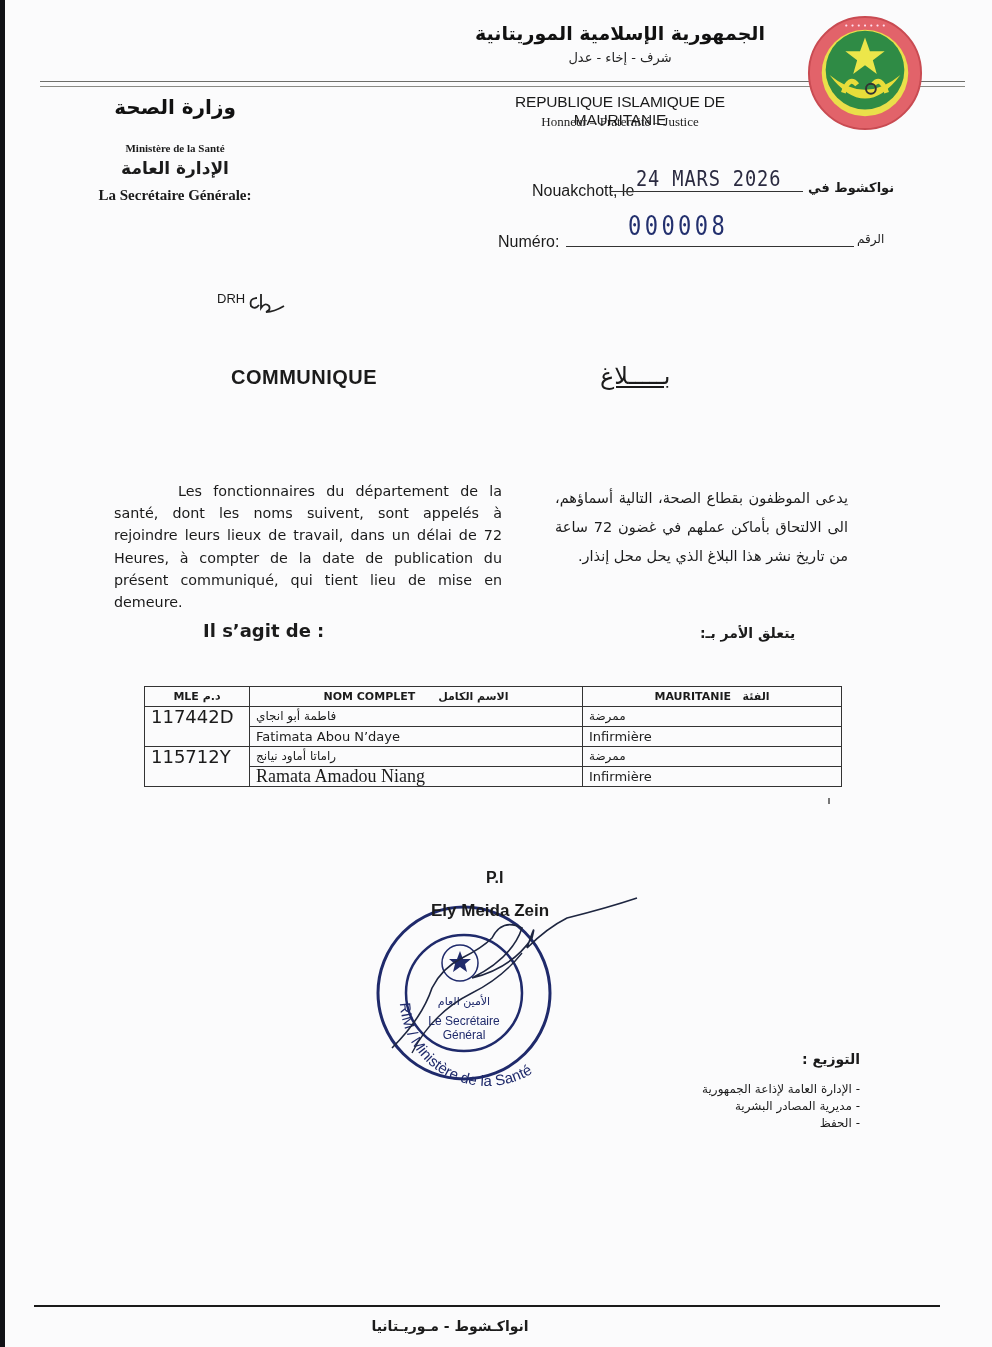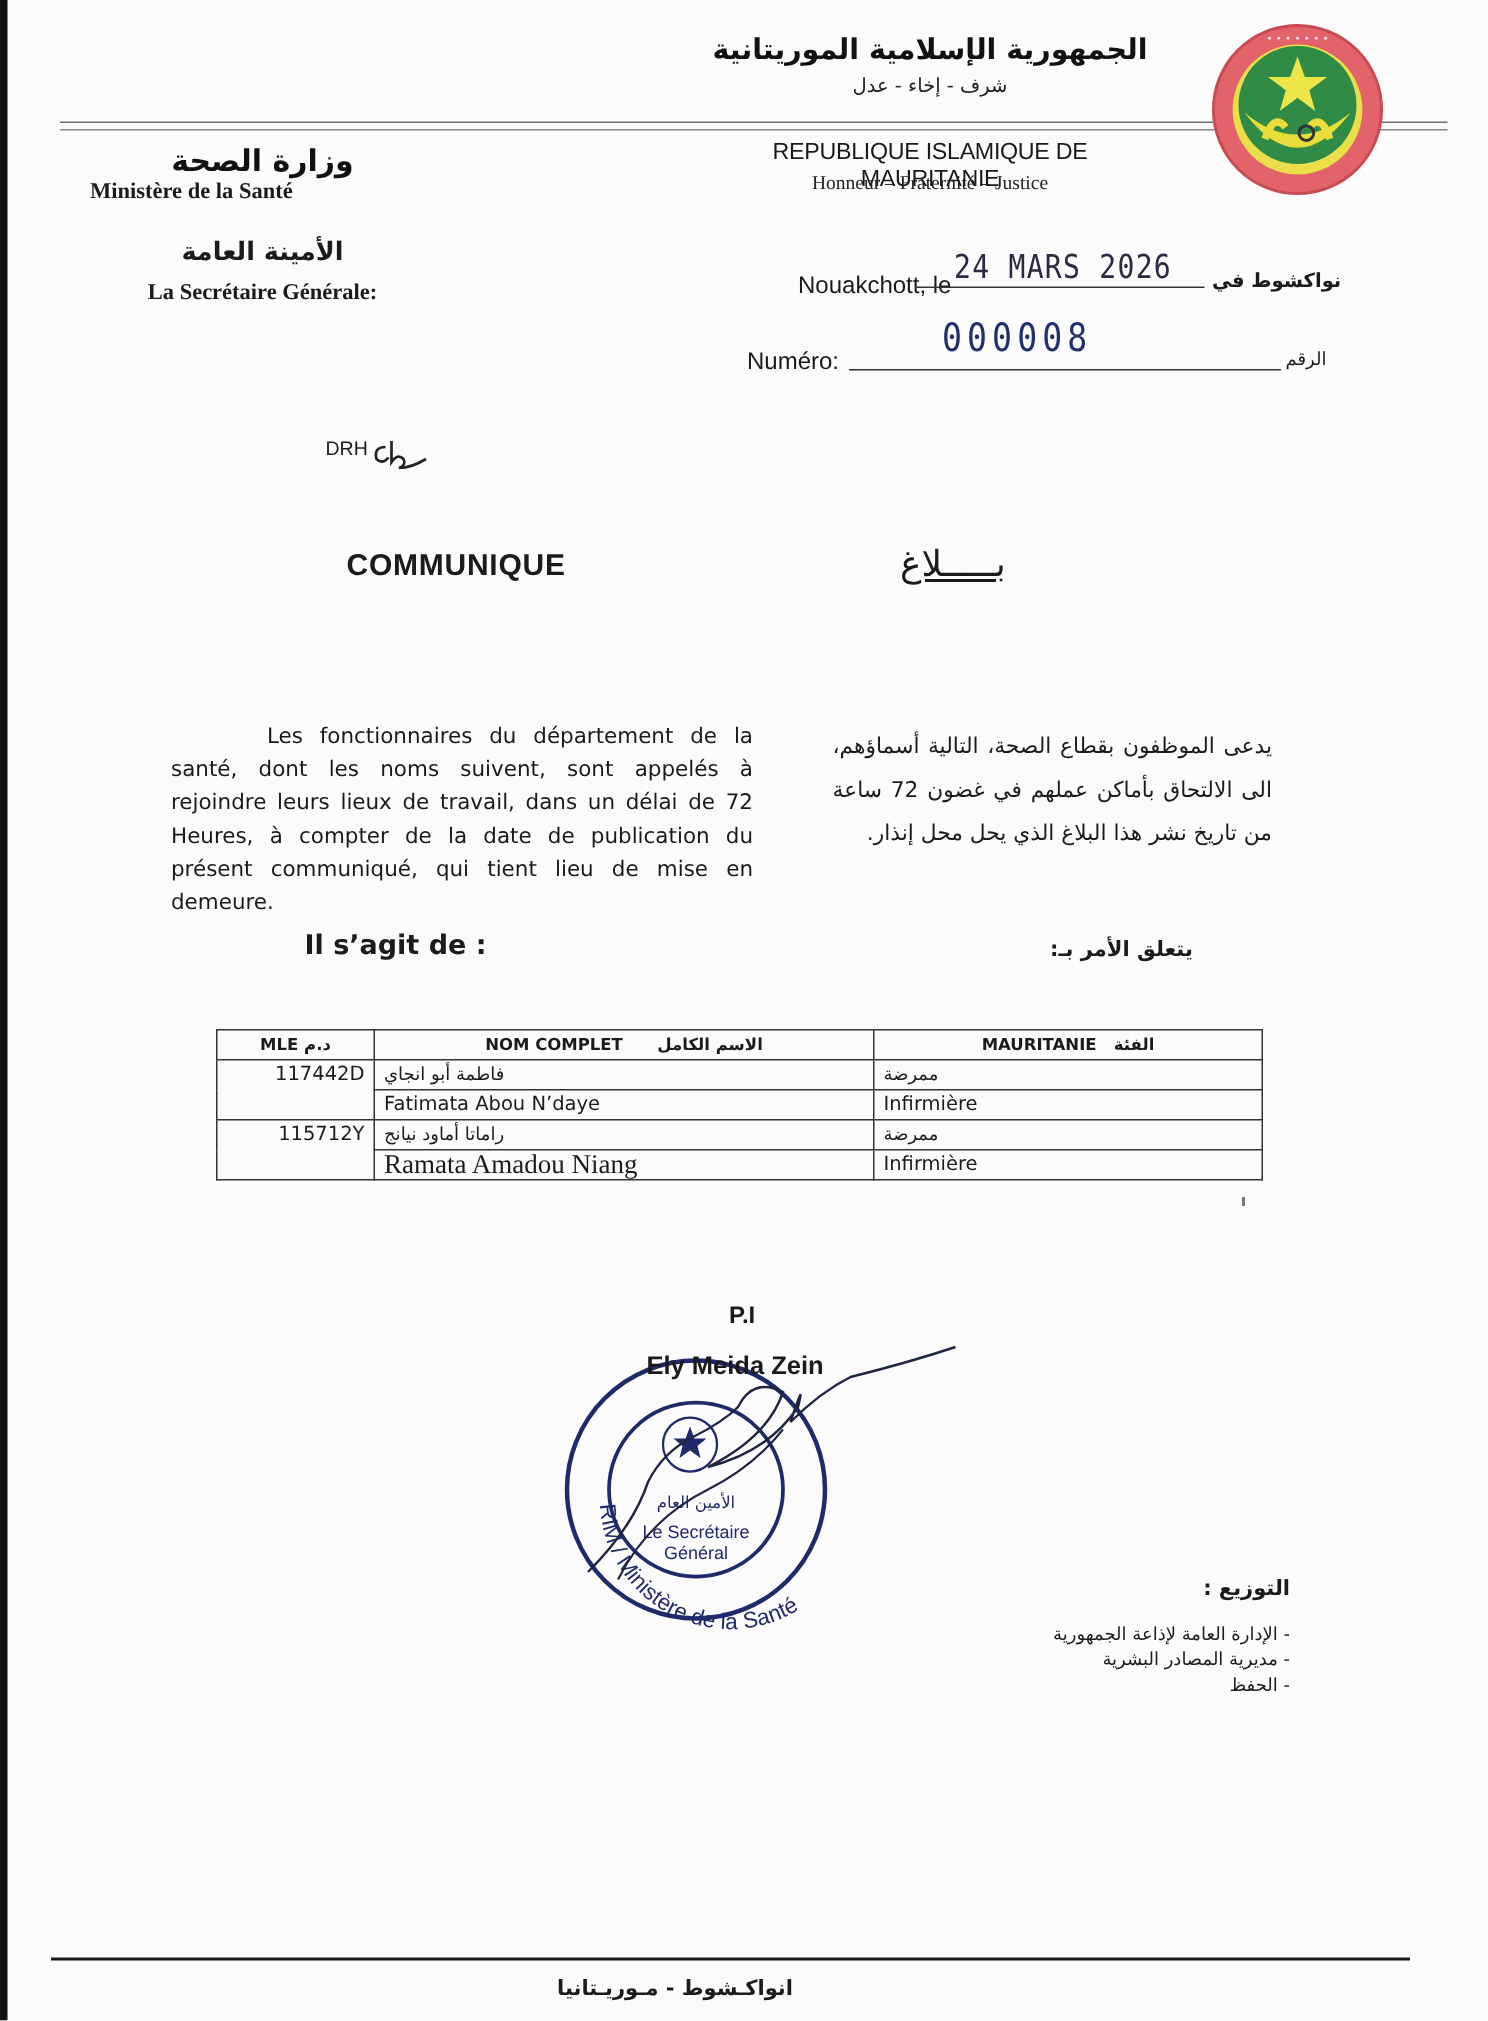--- a/index.html
+++ b/index.html
@@ -17,21 +17,21 @@
   .ar-motto { left:520px; top:50px; width:200px; text-align:center; font-family:"DejaVu Sans", sans-serif; font-size:13px; color:#222; }
   .header-rule { left:40px; top:81px; width:925px; height:4px; border-top:1.5px solid #6e6e6a; border-bottom:1.5px solid #8a8a84; }
   .fr-republic { left:470px; top:93px; width:300px; text-align:center; font-size:15.5px; color:#1a1a1a; letter-spacing:-0.2px; }
   .fr-motto { left:470px; top:114px; width:300px; text-align:center; font-family:"Liberation Serif", serif; font-size:13px; color:#222; }
 
   
   .emblem { left:806px; top:14px; width:118px; height:118px; }
 
   
   .min-ar { left:60px; top:95px; width:230px; text-align:center; font-family:"DejaVu Sans", sans-serif; font-weight:bold; font-size:20px; color:#111; }
-  .min-fr { left:60px; top:120px; width:230px; font-family:"Liberation Serif", serif; font-weight:bold; font-size:15px; }
+  .min-fr { left:60px; top:142px; width:230px; text-align:center; font-family:"Liberation Serif", serif; font-weight:bold; font-size:11px; }
   .sg-ar { left:60px; top:158px; width:230px; text-align:center; font-family:"DejaVu Sans", sans-serif; font-weight:bold; font-size:17px; }
   .sg-fr { left:60px; top:187px; width:230px; text-align:center; font-family:"Liberation Serif", serif; font-weight:bold; font-size:15px; }
 
   
   .date-label { left:492px; top:182px; font-size:16px;margin-left:40px; }
   .date-line { left:610px; top:191px; width:193px; border-bottom:1.2px solid #333; }
   .date-value { left:636px; top:166px; font-family:"DejaVu Sans Mono", monospace; font-size:22px; color:#2a2a40; transform:scaleX(0.85); transform-origin:left; letter-spacing:1px; }
   .date-ar { left:808px; top:180px; font-family:"DejaVu Sans", sans-serif; font-size:13px; font-weight:bold; }
   .num-label { left:498px; top:233px; font-size:16px; }
   .num-line { left:566px; top:246px; width:288px; border-bottom:1.2px solid #333; }
@@ -54,21 +54,21 @@
   .tbl { left:144px; top:686px; width:698px; border-collapse:collapse; font-size:13px; }
   .tbl td, .tbl th { border:1.3px solid #333; padding:0 6px; height:19px; line-height:19px;margin-left:29px; }
   .tbl th { font-family:"DejaVu Sans", sans-serif; font-weight:bold; font-size:11px; height:18px; }
   .c-mle { width:92px; text-align:center; }
   .c-name { width:320px; }
   .c-cat { }
   .tbl .ar-cell { direction:rtl; text-align:left; font-family:"DejaVu Sans", sans-serif; font-size:12px; }
   .tbl .ar-cell span { direction:rtl; unicode-bidi:embed; }
   .tbl .fr-cell { font-family:"DejaVu Sans", sans-serif; font-size:13px; }
   .tbl .serif { font-family:"Liberation Serif", serif; font-size:18px; }
-  .mle-cell { font-family:"DejaVu Sans", sans-serif; font-size:13px; text-align:right; vertical-align:top; }
+  .mle-cell { font-family:"DejaVu Sans", sans-serif; font-size:18px; text-align:left; vertical-align:top; }
 
   
   .pi { left:486px; top:869px; font-weight:bold; font-size:16px; }
   .signer { left:431px; top:901px; font-weight:bold; font-size:17px; }
   .stamp { left:372px; top:893px; width:270px; height:200px; }
 
   
   .dist-title { left:760px; top:1051px; width:100px; text-align:right; direction:rtl; font-family:"DejaVu Sans", sans-serif; font-weight:bold; font-size:14px; }
   .dist-list { left:640px; top:1081px; width:220px; text-align:right; direction:rtl; font-family:"DejaVu Sans", sans-serif; font-size:12px; line-height:17px; }
   .dist-list div { white-space:nowrap; }
@@ -95,21 +95,21 @@
   <circle cx="60" cy="57" r="40" fill="#2f8b45"></circle>
   <path d="M24 62 Q60 110 96 62 Q60 92 24 62Z" fill="#e8dd3a"></path>
   <polygon points="60,24 65,38 80,38 68,47 72,61 60,52 48,61 52,47 40,38 55,38" fill="#ece64a"></polygon>
   <path d="M38 80 q6-18 14-8 M82 80 q-6-18 -14-8" stroke="#e8dd3a" stroke-width="5" fill="none"></path>
   <circle cx="66" cy="76" r="5" fill="none" stroke="#333" stroke-width="2"></circle>
   <text x="60" y="14" font-size="7" text-anchor="middle" fill="#fde" font-family="DejaVu Sans, sans-serif">• • • • • • •</text>
 </svg>
 
 <div class="abs min-ar ar">وزارة الصحة</div>
 <div class="abs min-fr">Ministère de la Santé</div>
-<div class="abs sg-ar ar">الأمينة العامة</div>
+<div class="abs sg-ar ar">الإدارة العامة</div>
 <div class="abs sg-fr">La Secrétaire Générale:</div>
 
 <div class="abs date-label">Nouakchott, le</div>
 <div class="abs date-line"></div>
 <div class="abs date-value">24 MARS 2026</div>
 <div class="abs date-ar ar">نواكشوط في</div>
 
 <div class="abs num-label">Numéro:</div>
 <div class="abs num-line"></div>
 <div class="abs num-value">000008</div>

